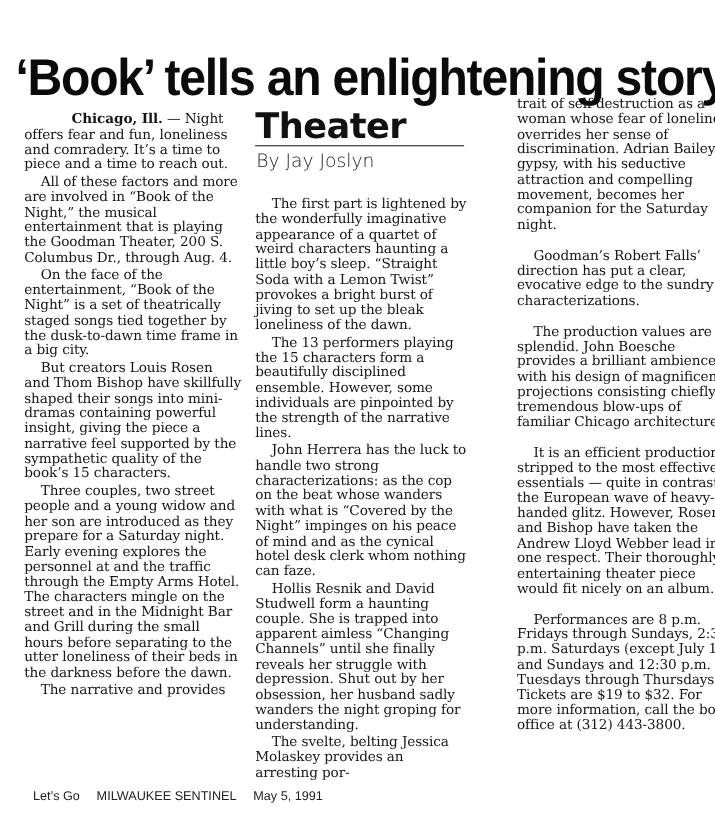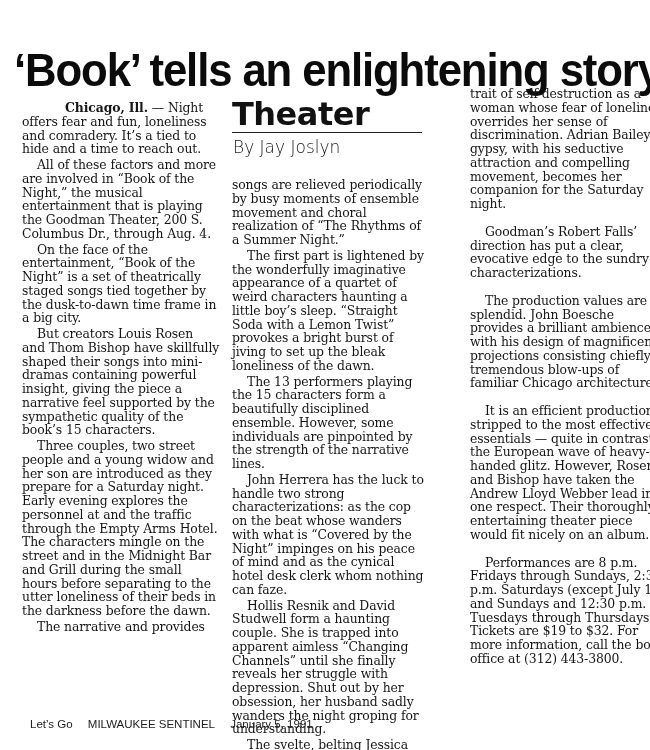--- a/index.html
+++ b/index.html
@@ -42,45 +42,44 @@
     color: #222; white-space: nowrap;
   }
   .footer span { margin-right: 12px; }
 </style>
 </head>
 <body>
 
 <div class="headline">‘Book’ tells an enlightening story</div>
 
 <div class="col col1">
-  <p><span class="dateline">Chicago, Ill.</span><span> — Night offers fear and fun, loneliness and comradery. It’s a tied to hide and a time to reach out.</span></p>
+  <p><span class="dateline">Chicago, Ill.</span><span> — Night offers fear and fun, loneliness and comradery. It’s a time to piece and a time to reach out.</span></p>
   <p>All of these factors and more are involved in “Book of the Night,” the musical entertainment that is playing the Goodman Theater, 200 S. Columbus Dr., through Aug. 4.</p>
   <p>On the face of the entertainment, “Book of the Night” is a set of theatrically staged songs tied together by the dusk-to-dawn time frame in a big city.</p>
   <p>But creators Louis Rosen and Thom Bishop have skillfully shaped their songs into mini-dramas containing powerful insight, giving the piece a narrative feel supported by the sympathetic quality of the book’s 15 characters.</p>
   <p>Three couples, two street people and a young widow and her son are introduced as they prepare for a Saturday night. Early evening explores the personnel at and the traffic through the Empty Arms Hotel. The characters mingle on the street and in the Midnight Bar and Grill during the small hours before separating to the utter loneliness of their beds in the darkness before the dawn.</p>
   <p>The narrative and provides</p>
 </div>
 
 <div class="section-title">Theater</div>
 <div class="byline">By Jay Joslyn</div>
 
 <div class="col col2">
-  <p style="text-indent:0">songs are relieved periodically by busy moments of ensemble movement and choral realization of “The Rhythms of a Summer Night.”</p>
   <p>The first part is lightened by the wonderfully imaginative appearance of a quartet of weird characters haunting a little boy’s sleep. “Straight Soda with a Lemon Twist” provokes a bright burst of jiving to set up the bleak loneliness of the dawn.</p>
   <p>The 13 performers playing the 15 characters form a beautifully disciplined ensemble. However, some individuals are pinpointed by the strength of the narrative lines.</p>
   <p>John Herrera has the luck to handle two strong characterizations: as the cop on the beat whose wanders with what is “Covered by the Night” impinges on his peace of mind and as the cynical hotel desk clerk whom nothing can faze.</p>
   <p>Hollis Resnik and David Studwell form a haunting couple. She is trapped into apparent aimless “Changing Channels” until she finally reveals her struggle with depression. Shut out by her obsession, her husband sadly wanders the night groping for understanding.</p>
   <p>The svelte, belting Jessica Molaskey provides an arresting por-</p>
 </div>
 
 <div class="col col3">
   <p class="gap" style="text-indent:0">trait of self-destruction as a woman whose fear of loneliness overrides her sense of discrimination. Adrian Bailey’s gypsy, with his seductive attraction and compelling movement, becomes her companion for the Saturday night.</p>
   <p class="gap">Goodman’s Robert Falls’ direction has put a clear, evocative edge to the sundry characterizations.</p>
   <p class="gap">The production values are splendid. John Boesche provides a brilliant ambience with his design of magnificent projections consisting chiefly of tremendous blow-ups of familiar Chicago architecture.</p>
   <p class="gap">It is an efficient production stripped to the most effective essentials — quite in contrast to the European wave of heavy-handed glitz. However, Rosen and Bishop have taken the Andrew Lloyd Webber lead in one respect. Their thoroughly entertaining theater piece would fit nicely on an album.</p>
   <p>Performances are 8 p.m. Fridays through Sundays, 2:30 p.m. Saturdays (except July 13) and Sundays and 12:30 p.m. Tuesdays through Thursdays. Tickets are $19 to $32. For more information, call the box office at (312) 443-3800.</p>
 </div>
 
 <div class="footer">
   <span>Let’s Go</span>
   <span>MILWAUKEE SENTINEL</span>
-  <span>January 5, 1991</span>
+  <span>May 5, 1991</span>
 </div>
 
 </body></html>

